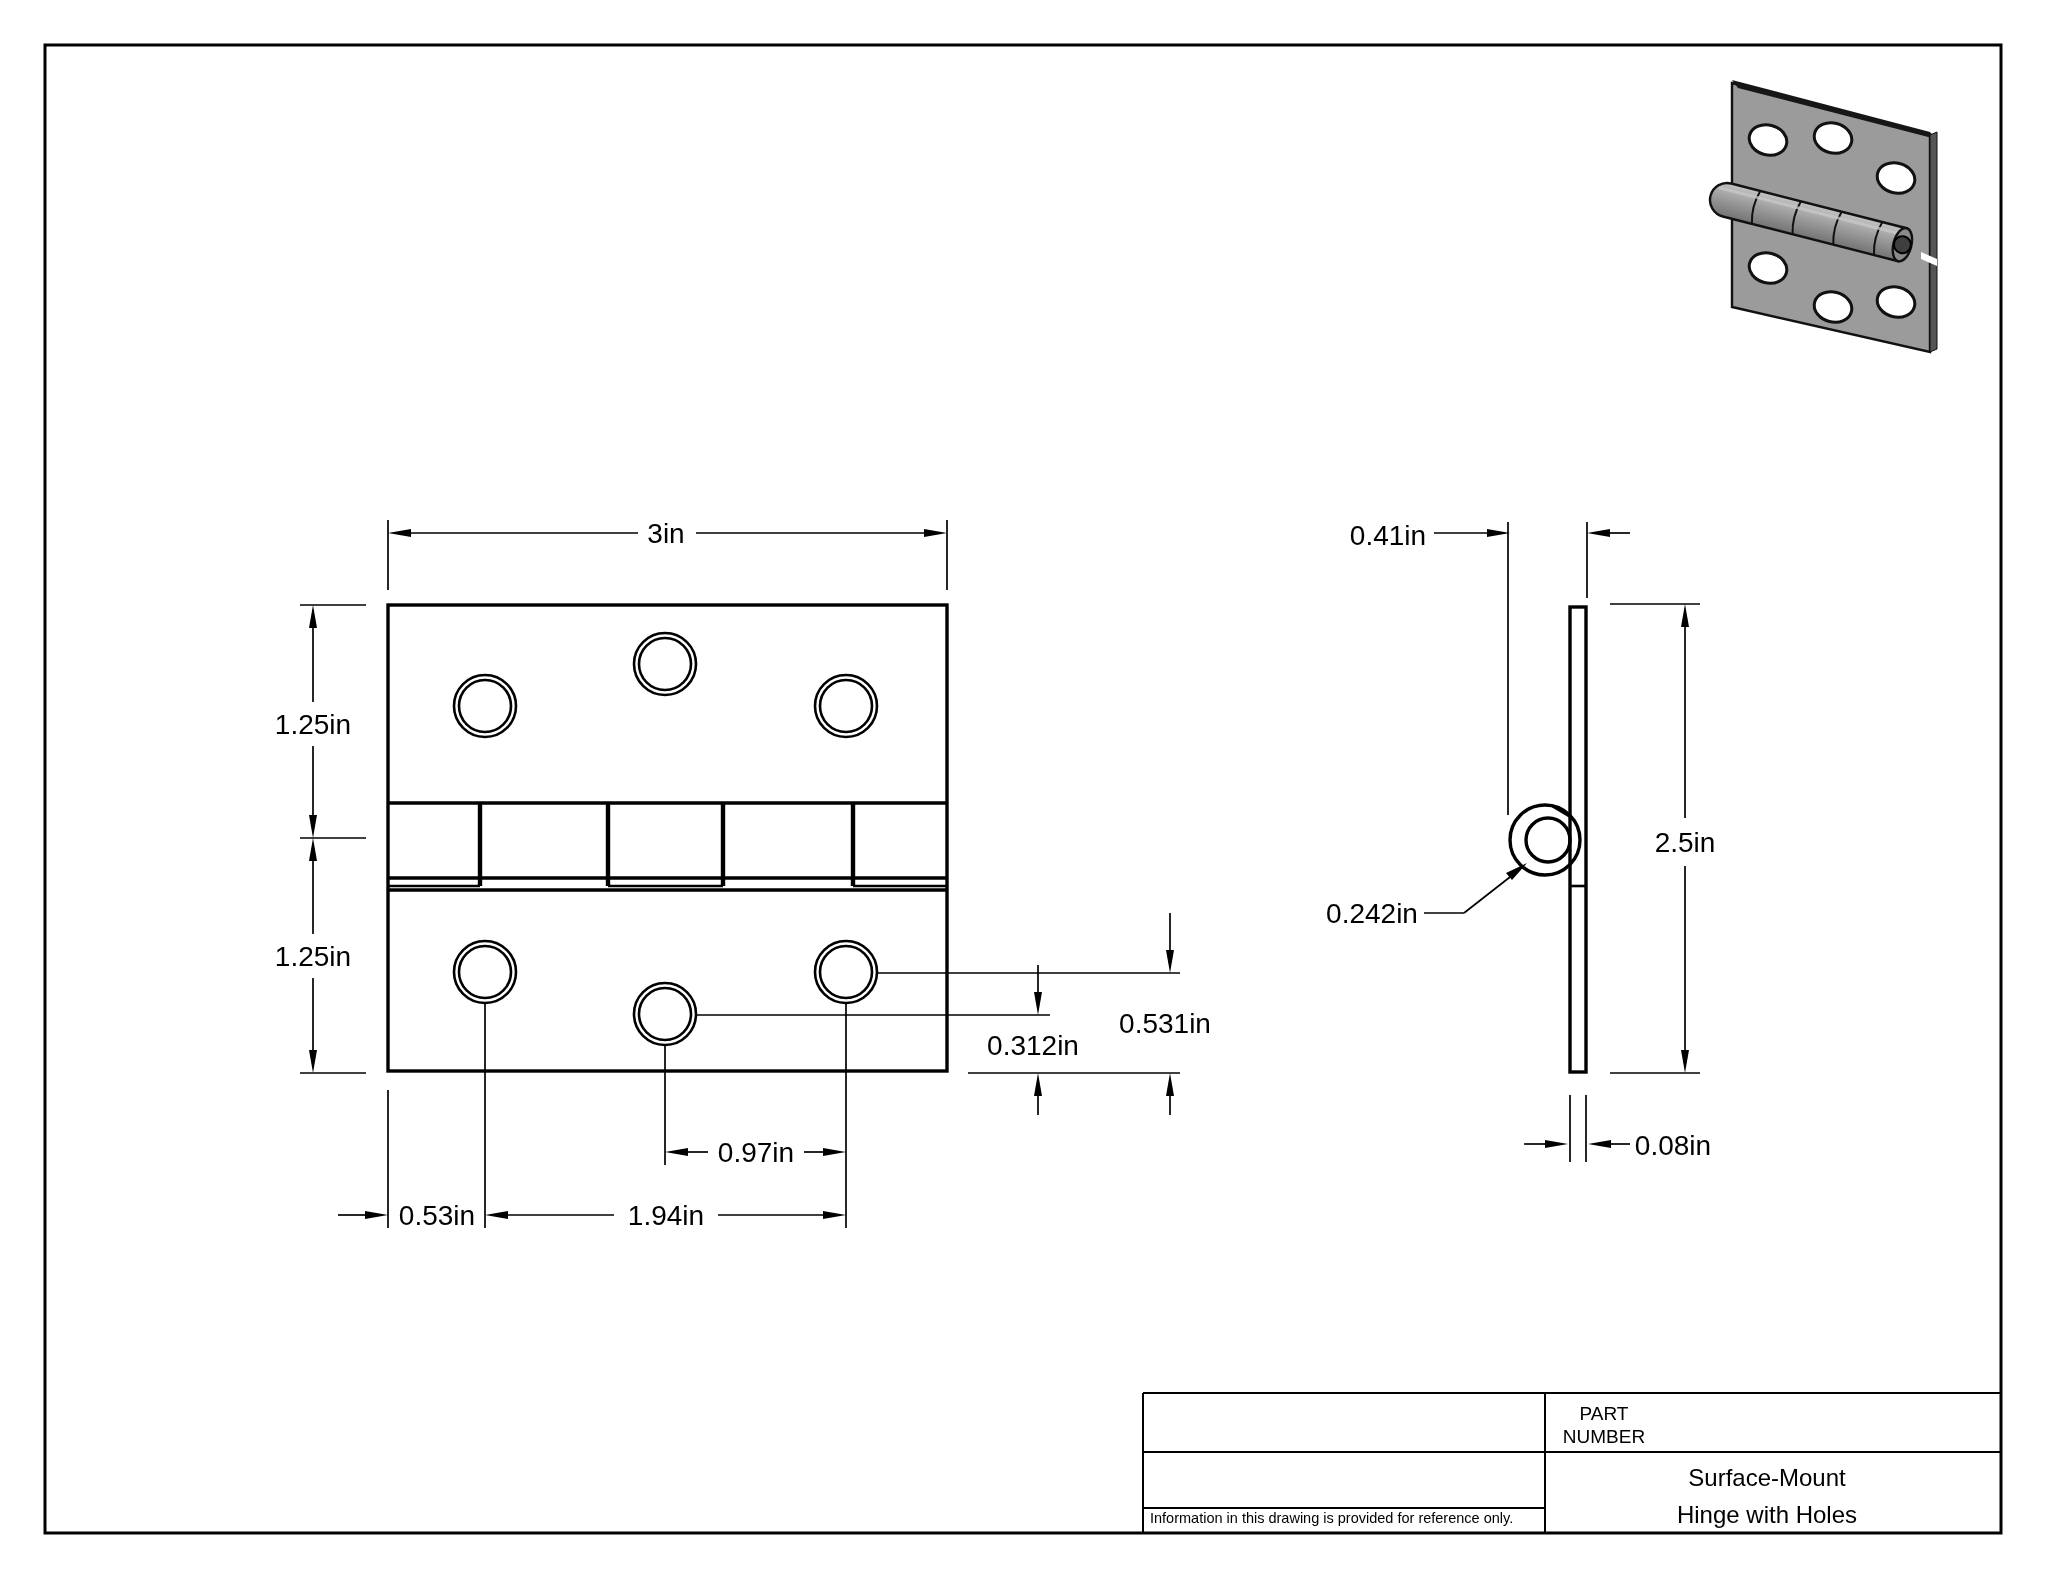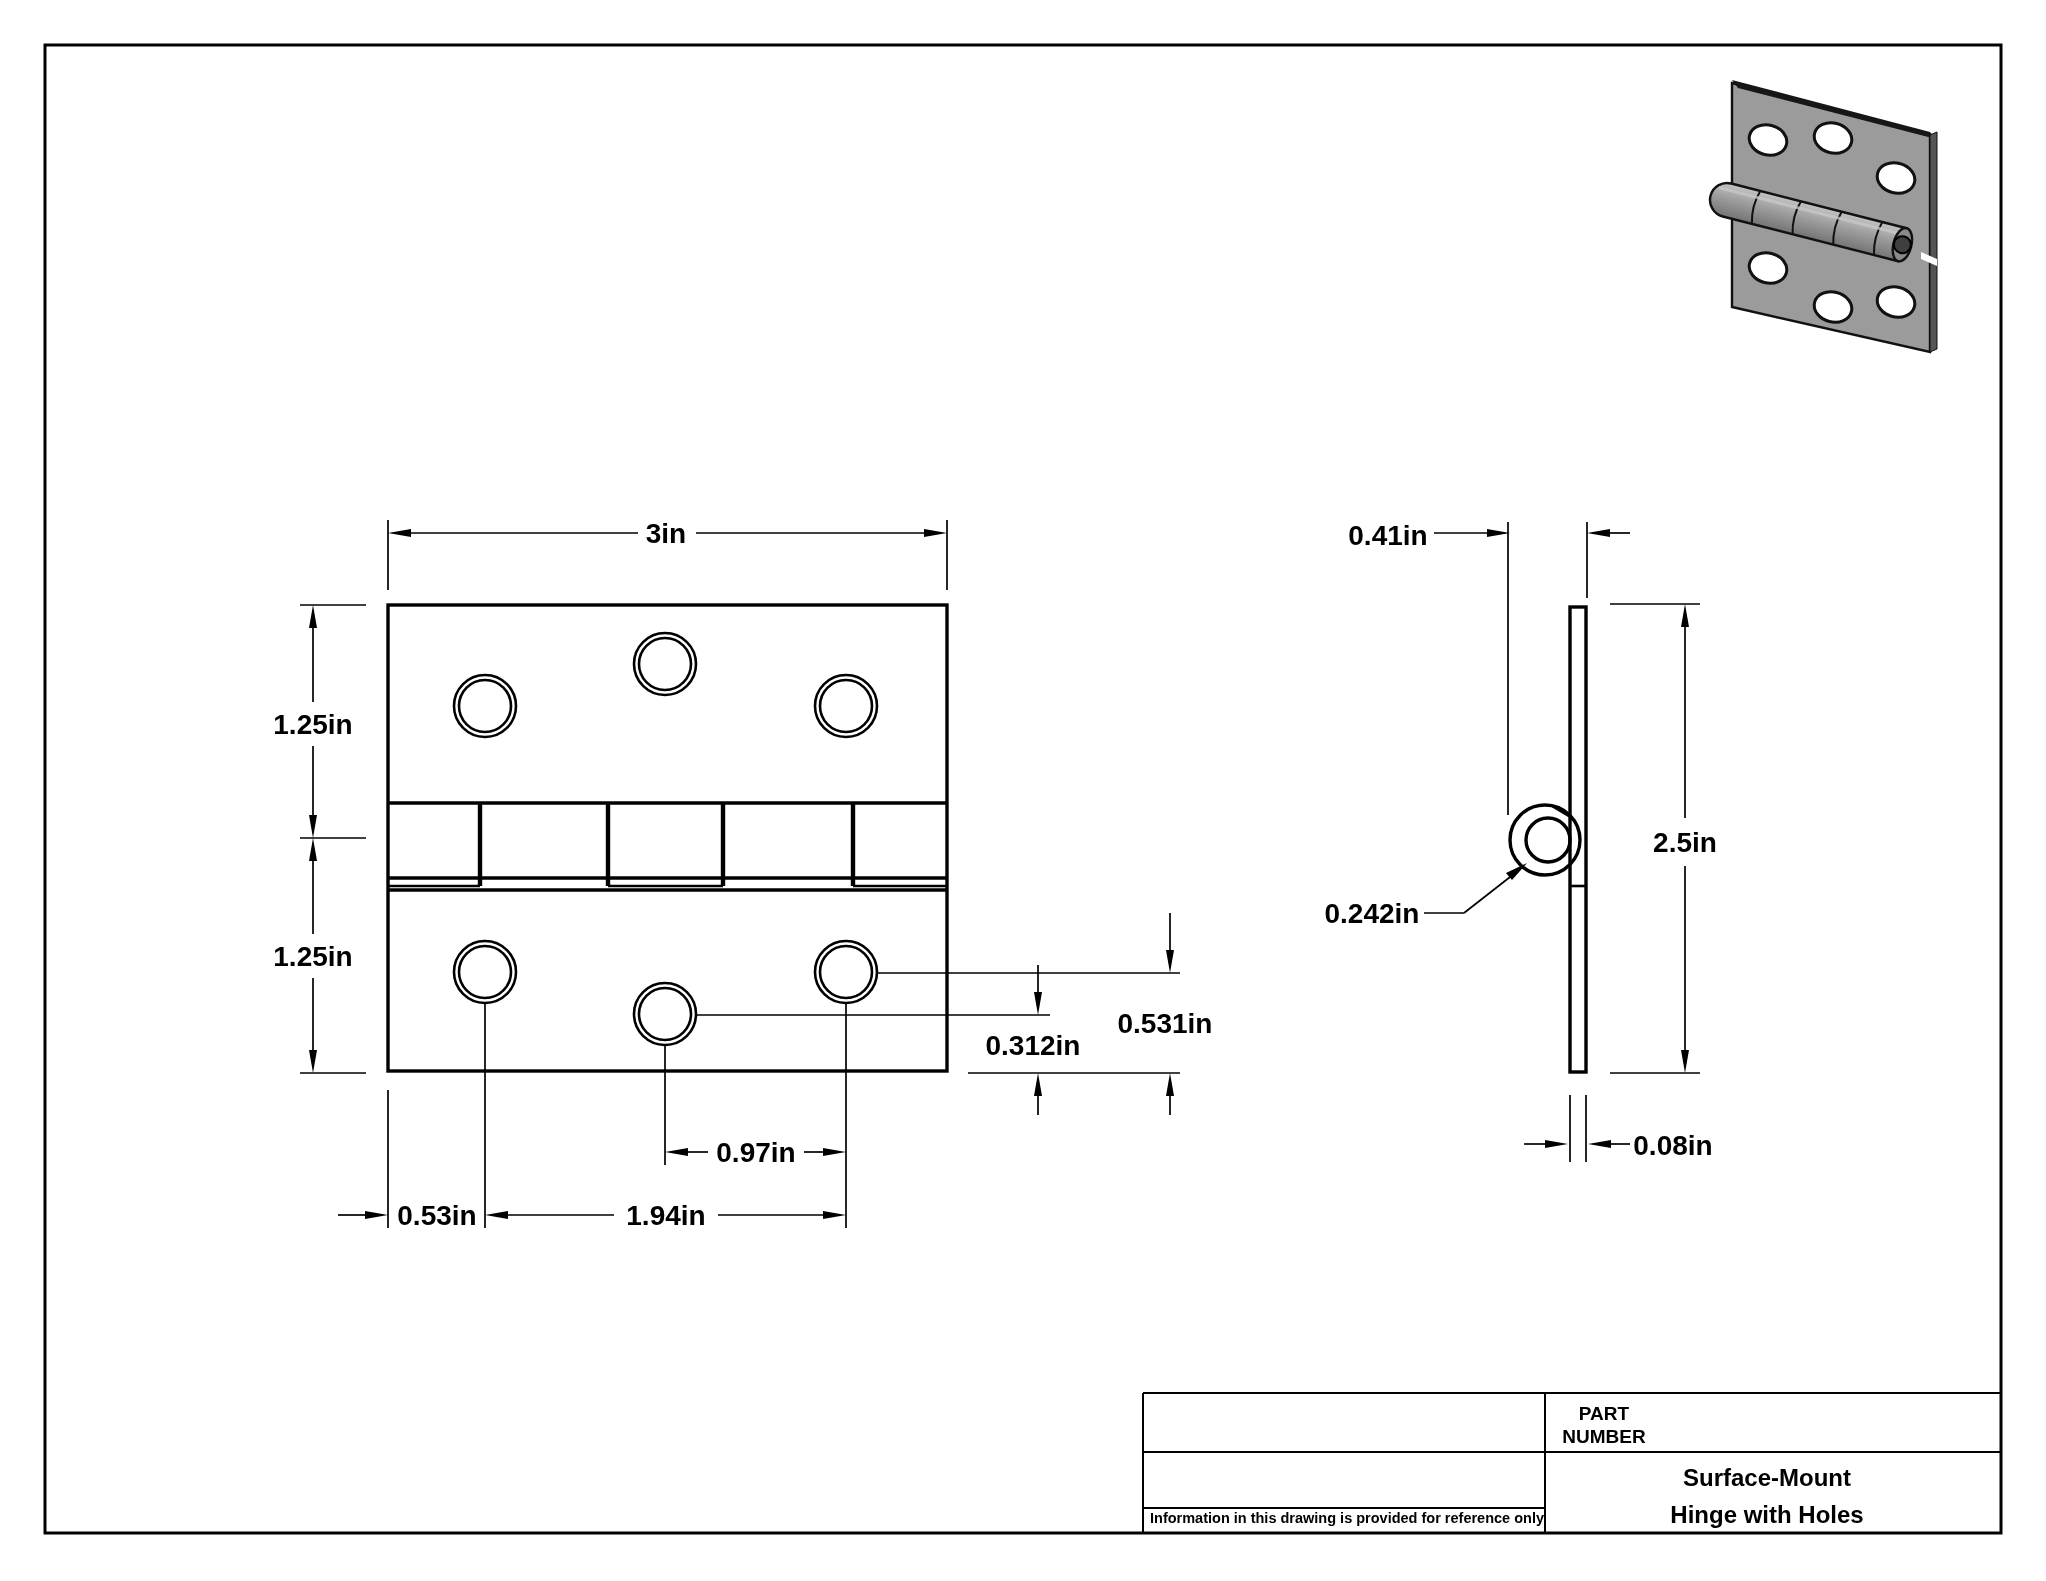--- a/index.html
+++ b/index.html
@@ -1,16 +1,16 @@
 <!DOCTYPE html>
 <html><head>
 <meta charset="utf-8">
 <style>
   html,body{margin:0;padding:0;background:#fff;}
-  .stage{position:relative;width:2046px;height:1581px;background:#ffffff;font-family:"Liberation Sans",sans-serif;font-weight:bold;}
+  .stage{position:relative;width:2046px;height:1581px;background:#ffffff;font-family:"Liberation Sans",sans-serif;}
   svg{display:block;}
   .dim-label{font-family:"Liberation Sans",sans-serif;font-size:28px;fill:#000;}
   .tb-small{font-family:"Liberation Sans",sans-serif;font-size:19px;fill:#000;}
   .tb-name{font-family:"Liberation Sans",sans-serif;font-size:24px;fill:#000;}
   .tb-note{font-family:"Liberation Sans",sans-serif;font-size:14.5px;fill:#000;}
   .thin{stroke:#000;stroke-width:1.7;fill:none;}
   .med{stroke:#000;stroke-width:2.6;fill:none;}
   .heavy{stroke:#000;stroke-width:3.4;fill:none;}
   .knuckle{stroke:#000;stroke-width:4.4;fill:none;}
   .arr{fill:#000;stroke:none;}

